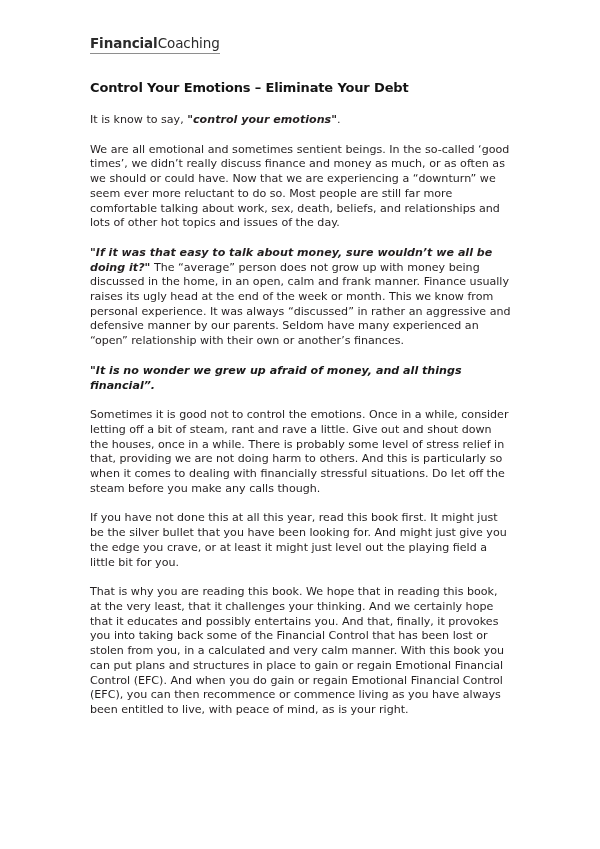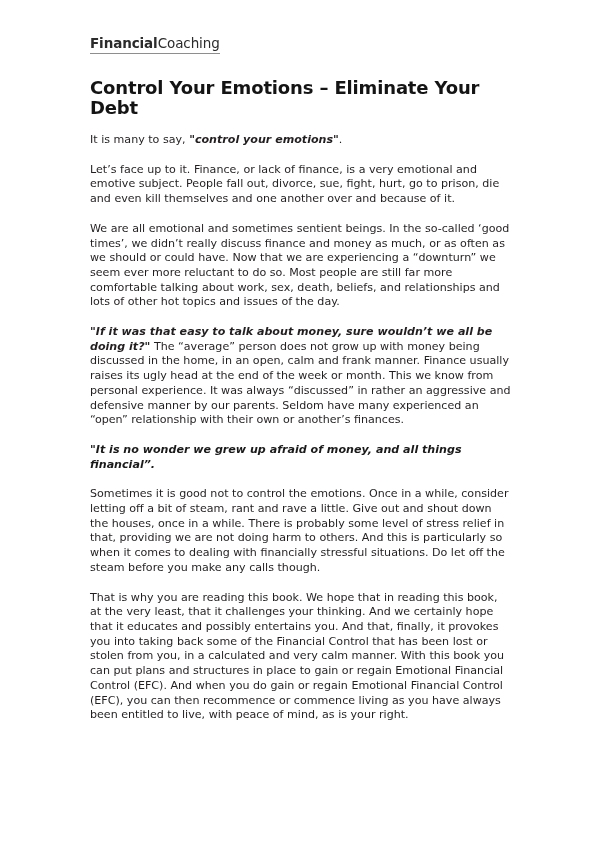--- a/index.html
+++ b/index.html
@@ -44,21 +44,21 @@
   }
   .logo .logo-strong {
     font-weight: bold;
   }
   .logo .logo-light {
     font-weight: normal;
   }
 
   
   .doc-title {
-    font-size: 18px;
+    font-size: 13px;
     font-weight: bold;
     line-height: 20px;
     letter-spacing: -0.15px;
     margin: 24px 0 0 0;
     color: #141414;
   }
 
   
   .para {
     font-size: 11.1px;
@@ -87,31 +87,31 @@
 
 <div class="page">
   <div class="content">
 
     <div class="logo-wrap">
       <span class="logo"><span class="logo-strong">Financial</span><span class="logo-light">Coaching</span></span>
     </div>
 
     <h1 class="doc-title">Control Your Emotions – Eliminate Your Debt</h1>
 
-    <p class="para"><span>It is many to say, </span><span class="em-bold">"control your emotions"</span><span>.</span></p>
+    <p class="para"><span>It is know to say, </span><span class="em-bold">"control your emotions"</span><span>.</span></p>
 
 
-    <p class="para">Let’s face up to it.  Finance, or lack of finance, is a very emotional and emotive subject. People fall out, divorce, sue, fight, hurt, go to prison, die and even kill themselves and one another over and because of it.</p>
 
     <p class="para">We are all emotional and sometimes sentient beings. In the so-called ‘good times’, we didn’t really discuss finance and money as much, or as often as we should or could have. Now that we are experiencing a “downturn” we seem ever more reluctant to do so. Most people are still far more comfortable talking about work, sex, death, beliefs, and relationships and lots of other hot topics and issues of the day.</p>
 
     <p class="para"><span class="em-bold">"If it was that easy to talk about money, sure wouldn’t we all be doing it?"</span><span> The “average” person does not grow up with money being discussed in the home, in an open, calm and frank manner. Finance usually raises its ugly head at the end of the week or month. This we know from personal experience. It was always “discussed” in rather an aggressive and defensive manner by our parents. Seldom have many experienced an “open” relationship with their own or another’s finances.</span></p>
 
     <p class="para-emph">"It is no wonder we grew up afraid of money, and all things financial”.</p>
 
     <p class="para">Sometimes it is good not to control the emotions. Once in a while, consider letting off a bit of steam, rant and rave a little. Give out and shout down the houses, once in a while. There is probably some level of stress relief in that, providing we are not doing harm to others. And this is particularly so when it comes to dealing with financially stressful situations. Do let off the steam before you make any calls though.</p>
 
 
+    <p class="para">If you have not done this at all this year, read this book first. It might just be the silver bullet that you have been looking for. And might just give you the edge you crave, or at least it might just level out the playing field a little bit for you.</p>
 
     <p class="para">That is why you are reading this book. We hope that in reading this book, at the very least, that it challenges your thinking. And we certainly hope that it educates and possibly entertains you. And that, finally, it provokes you into taking back some of the Financial Control that has been lost or stolen from you, in a calculated and very calm manner. With this book you can put plans and structures in place to gain or regain Emotional Financial Control (EFC). And when you do gain or regain Emotional Financial Control (EFC), you can then recommence or commence living as you have always been entitled to live, with peace of mind, as is your right.</p>
 
   </div>
 </div>
 
 </body></html>

